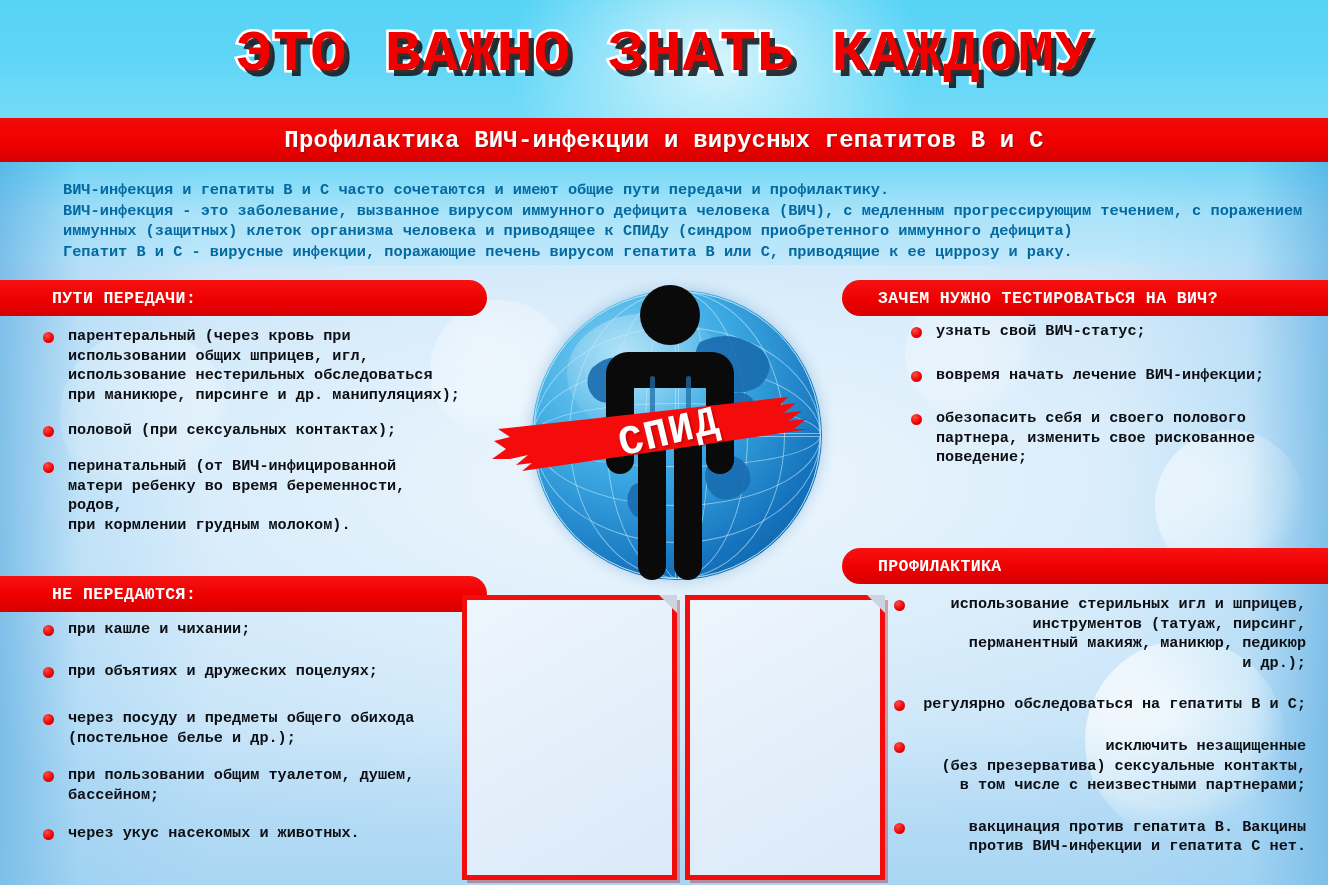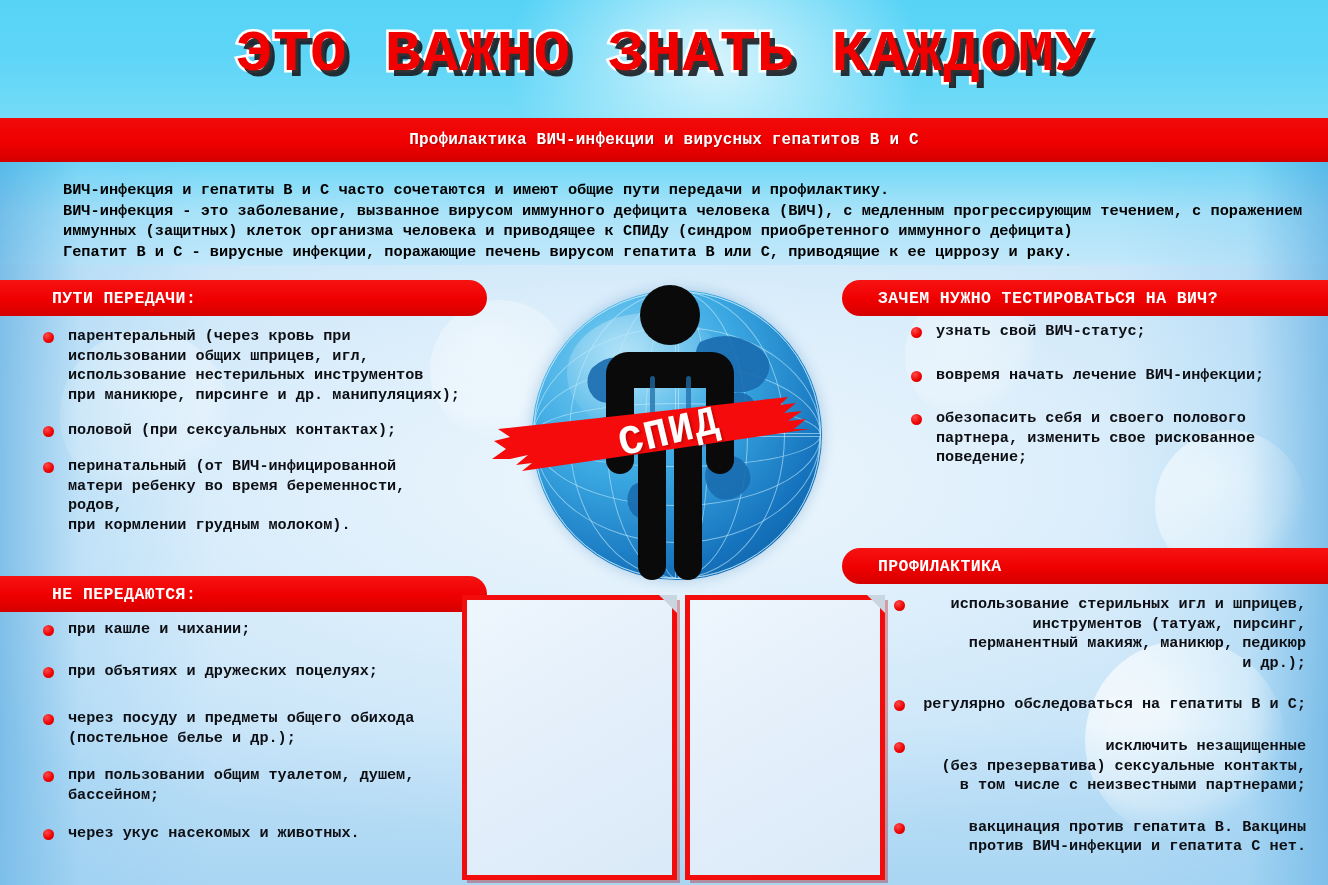--- a/index.html
+++ b/index.html
@@ -92,33 +92,33 @@
     left: 0; top: 118px;
     width: 100%;
     height: 44px;
     background: linear-gradient(180deg, #f10a0a 0%, #f00000 55%, #d40000 100%);
     display: flex;
     align-items: center;
     justify-content: center;
   }
   .subtitle-bar span {
     color: #ffffff;
-    font-size: 16px;
+    font-size: 24px;
     font-weight: bold;
     letter-spacing: 0.2px;
     text-shadow: 1px 1px 1px rgba(0,0,0,0.25);
     white-space: nowrap;
   }
 
   
   .intro {
     position: absolute;
     left: 63px; top: 180px;
     width: 1220px;
-    color: #000000;
+    color: #0369a1;
     font-size: 15.3px;
     font-weight: bold;
     line-height: 20.5px;
   }
   .intro p { margin: 0; white-space: nowrap; }
 
   
   .pill {
     position: absolute;
     height: 36px;
@@ -259,21 +259,21 @@
   </div>
 
   <div class="pill left" style="top:280px;width:435px;">
     <span>ПУТИ ПЕРЕДАЧИ:</span>
   </div>
   <div class="list" style="left:40px;top:327px;width:420px;">
     <div class="item">
       <span class="dot"></span>
       <span class="item-text">парентеральный (через кровь при
 использовании общих шприцев, игл,
-использование нестерильных инструментов
+использование нестерильных обследоваться
 при маникюре, пирсинге и др. манипуляциях);</span>
     </div>
     <div class="item">
       <span class="dot"></span>
       <span class="item-text">половой (при сексуальных контактах);</span>
     </div>
     <div class="item">
       <span class="dot"></span>
       <span class="item-text">перинатальный (от ВИЧ-инфицированной
 матери ребенку во время беременности, родов,

